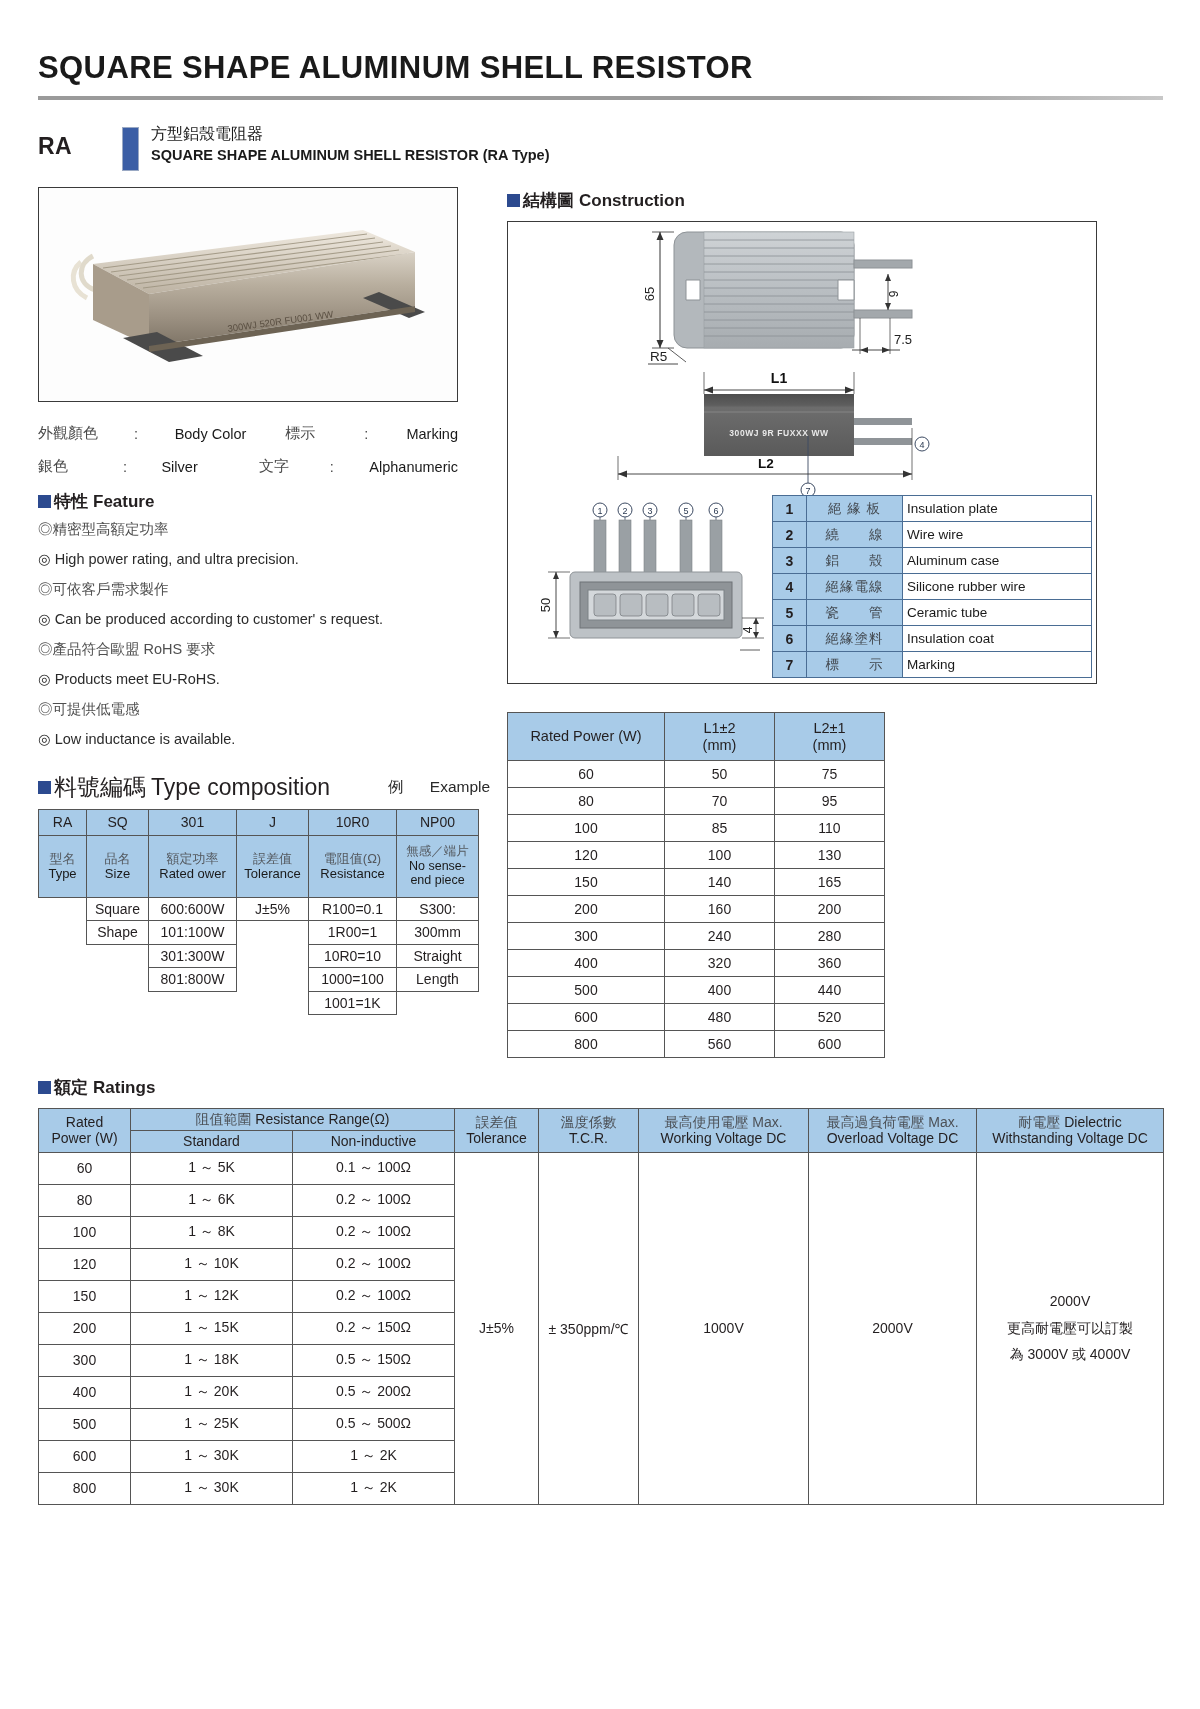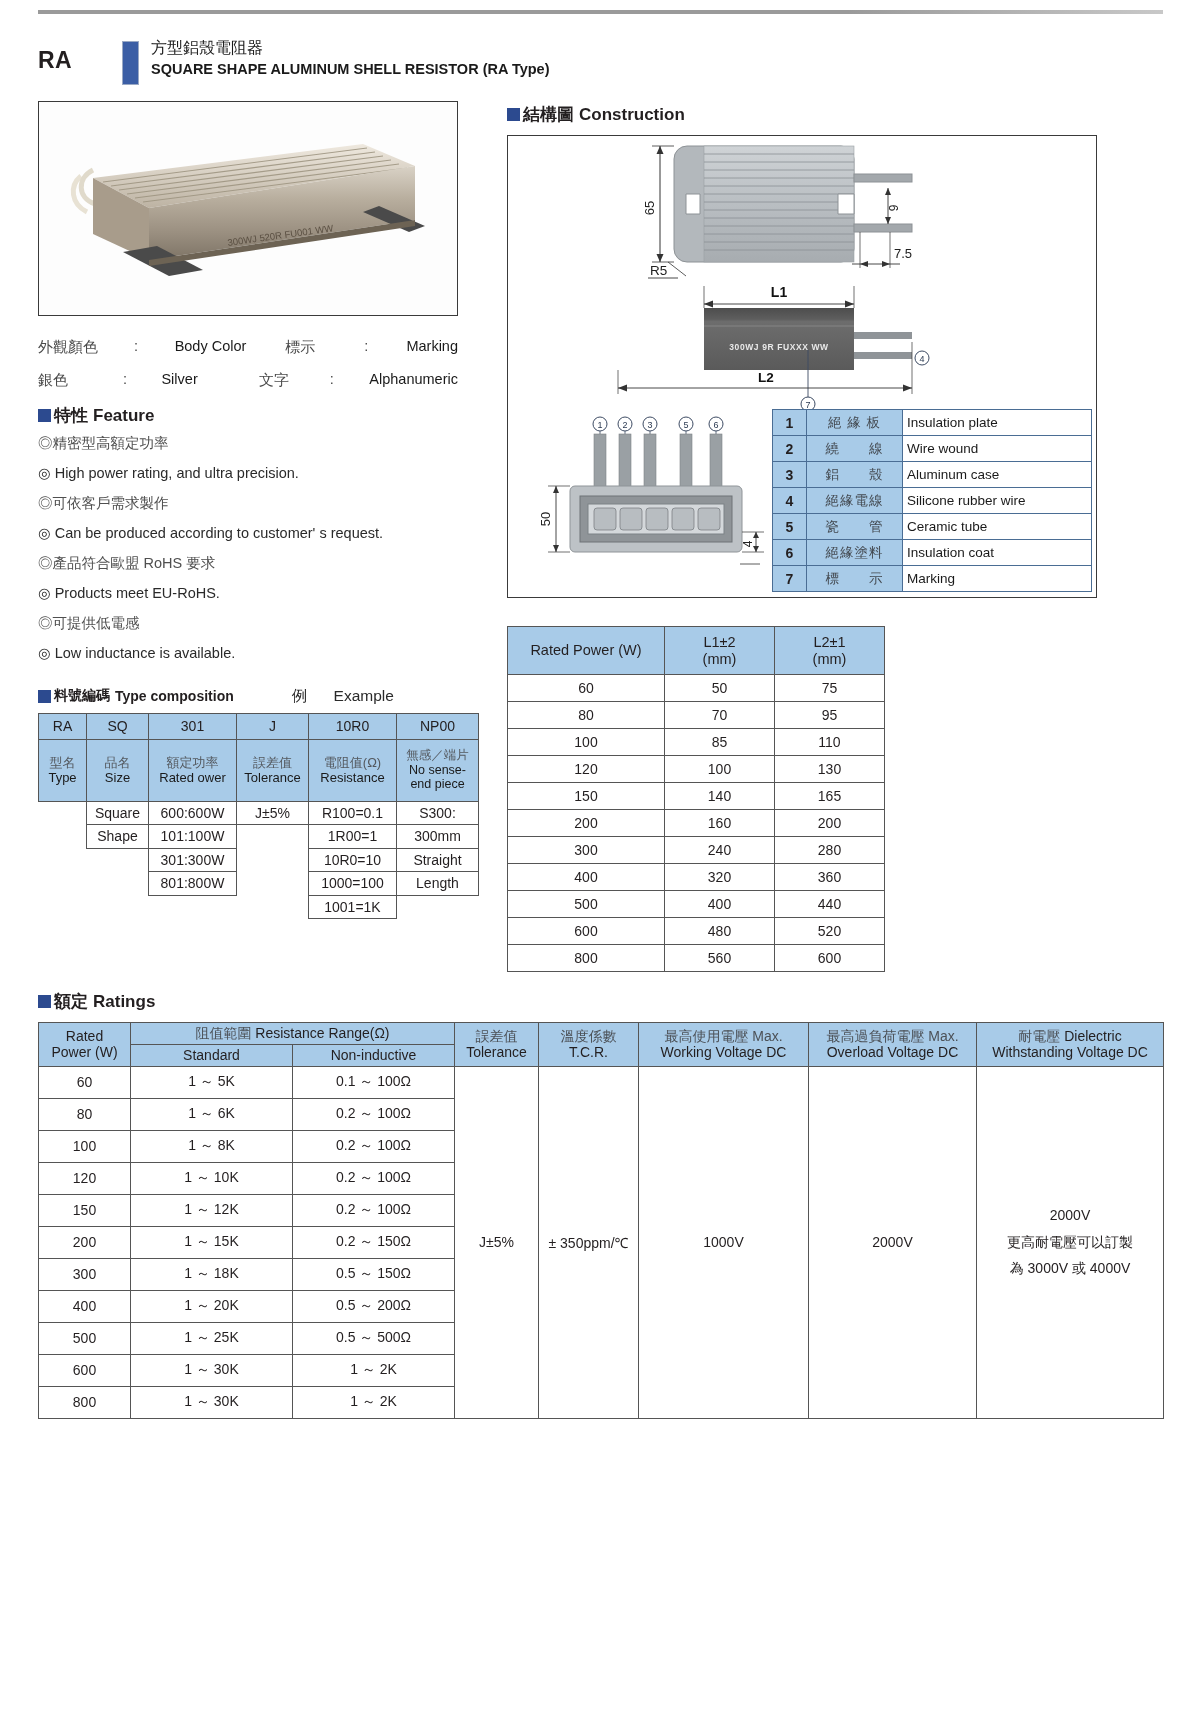--- a/index.html
+++ b/index.html
@@ -63,21 +63,21 @@
     width: 420px; height: 215px;
     border: 1px solid #3a3a3a;
     position: relative;
     overflow: hidden;
     background: #fdfdfd;
   }
   .resistor { position: absolute; left: 24px; top: 32px; width: 375px; height: 150px; }
 
   
   .bc-table { margin-top: 22px; font-size: 14.5px; width: 420px; }
-  .bc-row { display: flex; margin-bottom: 14px; align-items: flex-start; gap: 26px; }
+  .bc-row { display: flex; margin-bottom: 14px; align-items: center; gap: 26px; }
   .bc-cn { width: 95px; color: #4a4a4a; font-size: 15px; }
   .bc-colon { width: 20px; color: #4a4a4a; }
   .bc-en { width: 115px; color: #1a1a1a; }
   .bc-cn2 { width: 72px; color: #4a4a4a; font-size: 15px; }
   .bc-colon2 { width: 22px; color: #4a4a4a; }
   .bc-en2 { color: #1a1a1a; }
 
   
   .sect-title {
     display: flex; align-items: center;
@@ -89,21 +89,21 @@
     display: inline-block; margin-right: 3px; flex: none;
   }
   .sect-title .cn { font-weight: bold; font-size: 17px; margin-right: 5px; }
 
   .feature-list { margin-top: 6px; }
   .feat { font-size: 14.5px; margin-bottom: 14px; color: #2a2a2a; line-height: 1.1; }
   .feat.cn { color: #4f4f4f; }
 
   
   .tc-head { display: flex; align-items: center; margin: 24px 0 6px 0; }
-  .tc-head .t1 { font-size: 14px; font-weight: bold; display:flex; align-items:center;}
+  .tc-head .t1 { font-size: 23px; font-weight: normal; display:flex; align-items:center;}
   .tc-head .ex { margin-left: 58px; font-size: 15.5px; color: #2a2a2a; }
   .tc-head .ex .exl { margin-left: 22px; }
 
   table.tc { border-collapse: collapse; font-size: 14px; width: 440px; table-layout: fixed; }
   table.tc td {
     border: 1px solid #555;
     text-align: center;
     vertical-align: middle;
     padding: 3px 2px;
     line-height: 1.18;
@@ -146,20 +146,21 @@
   table.ratings th { background: #a8cbe8; line-height: 1.2; padding: 2px 1px; }
   table.ratings th .cn { color: #4c5157; }
   table.ratings td { height: 32px; }
   .dwv-cell { line-height: 1.9; font-size: 14px; }
 </style>
 </head>
 <body>
 
 <div class="page">
 
+  <h1 class="main-title">SQUARE SHAPE ALUMINUM SHELL RESISTOR</h1>
   <div class="title-rule"></div>
 
   <div class="subhead">
     <div class="ra-code">RA</div>
     <div class="blue-bar"></div>
     <div>
       <div class="sub-cn">方型鋁殼電阻器</div>
       <div class="sub-en">SQUARE SHAPE ALUMINUM SHELL RESISTOR (RA Type)</div>
     </div>
   </div>
@@ -505,21 +506,21 @@
         <table class="legend">
           <tbody>
               <tr>
             <td class="num">1</td>
             <td class="cn">絕 緣 板</td>
             <td class="en">Insulation plate</td>
           </tr>
           <tr>
             <td class="num">2</td>
             <td class="cn">繞　　線</td>
-            <td class="en">Wire wound</td>
+            <td class="en">Wire wire</td>
           </tr>
           <tr>
             <td class="num">3</td>
             <td class="cn">鋁　　殼</td>
             <td class="en">Aluminum case</td>
           </tr>
           <tr>
             <td class="num">4</td>
             <td class="cn">絕緣電線</td>
             <td class="en">Silicone rubber wire</td>

